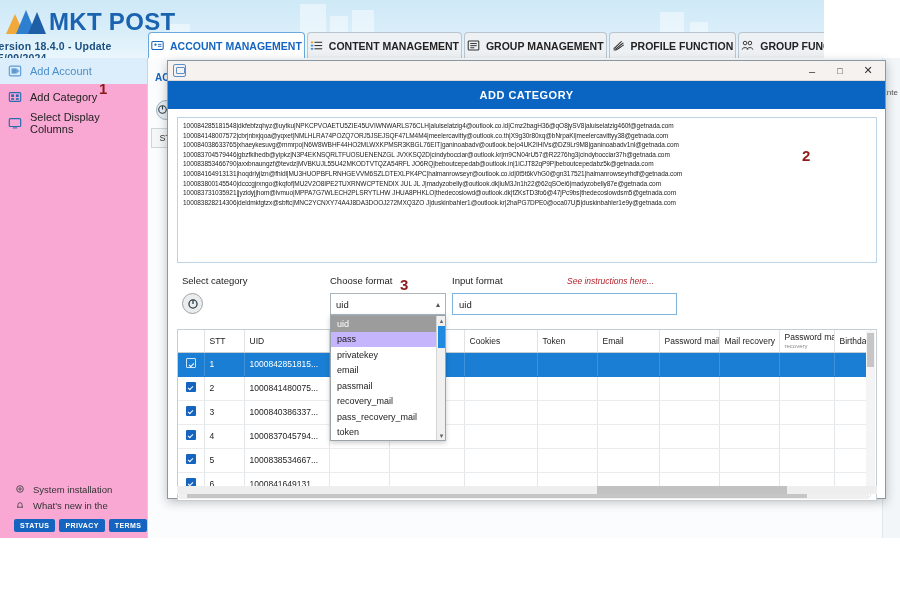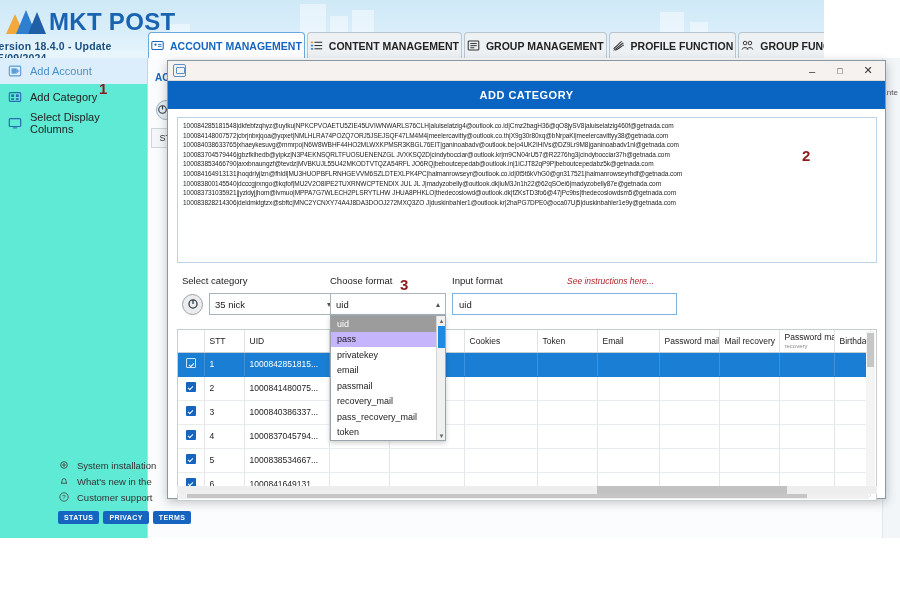--- a/index.html
+++ b/index.html
@@ -41,31 +41,31 @@
     border-radius:4px 4px 0 0; margin-right:2px; white-space:nowrap;
   }
   .tab.active { background:#ffffff; color:#1565c0; border-color:#6aa9dd; }
   .tab .ic { width:13px; height:13px; display:inline-block; color:#333; }
   .tab.active .ic { color:#1565c0; }
   .tab svg { display:block; }
 
   
   .sidebar {
     position:absolute; left:0; top:58px; width:148px; height:480px;
-    background:#5eead4; border-right:1px solid #c9d4db;
+    background:#f9a8d4; border-right:1px solid #c9d4db;
   }
   .side-item {
     display:flex; align-items:center; gap:8px; height:26px;
     padding:0 8px; font-size:11px; color:#222;
   }
   .side-item.sel { background:#dceefb; color:#4b8fc9; }
   .side-item .ic { width:14px; height:14px; color:#2b6cb0; flex:none;}
   .side-item.sel .ic { color:#5d9bd3; }
 
-  .side-bottom { position:absolute; left:0; bottom:14px; width:175px;margin-left:44px; }
+  .side-bottom { position:absolute; left:0; bottom:6px; width:175px; }
   .sb-row { display:flex; align-items:center; gap:7px; padding:2px 14px; font-size:9.5px; color:#333;}
   .sb-row .ic { width:12px; height:12px; color:#444; flex:none;}
   .pills { display:flex; gap:4px; padding:6px 14px 0 14px;}
   .pill { background:#1565c0; color:#fff; font-size:7px; font-weight:bold; padding:3px 6px; border-radius:2px; letter-spacing:.4px;}
 
   
   .appbg { position:absolute; left:148px; top:58px; width:752px; height:480px; background:#fbfcfd; }
   .panel-label { position:absolute; left:155px; top:72px; font-size:10px; font-weight:bold; color:#1565c0;}
   .bg-round { position:absolute; left:156px; top:100px; width:20px; height:20px; border-radius:50%; background:#e8eef3; border:1px solid #9fb3c0;}
   .bg-stt { position:absolute; left:151px; top:128px; width:34px; height:20px; background:#f4f6f8; border:1px solid #ccd6dd; font-size:9px; color:#333; display:flex; align-items:center; justify-content:center;}
@@ -331,27 +331,20 @@
               <circle cx="8" cy="8" r="1.6" fill="none" stroke="currentColor" stroke-width="1.2"></circle>
             </svg></span>
         <span>System installation</span>
       </div>
       <div class="sb-row">
         <span class="ic"><svg viewBox="0 0 16 16" width="12" height="12">
               <path d="M4 11h8c-1 0-1.3-.6-1.3-1.5V7.6a2.7 2.7 0 0 0-5.4 0v1.9C5.3 10.4 5 11 4 11z" fill="none" stroke="currentColor" stroke-width="1.1"></path>
             </svg></span>
         <span>What's new in the</span>
       </div>
-      <div class="sb-row">
-        <span class="ic"><svg viewBox="0 0 16 16" width="12" height="12">
-              <circle cx="8" cy="8" r="5.6" fill="none" stroke="currentColor" stroke-width="1.1"></circle>
-              <text x="8" y="11" font-size="8" text-anchor="middle" fill="currentColor">?</text>
-            </svg></span>
-        <span>Customer support</span>
-      </div>
       <div class="pills">
         <span class="pill">STATUS</span>
         <span class="pill">PRIVACY</span>
         <span class="pill">TERMS</span>
       </div>
     </div>
   </div>
 
   <div class="dialog">
     <div class="dlg-chrome">
@@ -383,24 +376,20 @@
         <div class="fld-label c-fmt">Choose format</div>
         <div class="fld-label c-inp">Input format</div>
         <div class="instr">See instructions here...</div>
 
         <div class="selrow">
           <div class="circ-btn">
             <svg viewBox="0 0 16 16" width="12" height="12">
                 <circle cx="8" cy="8" r="5.4" fill="none" stroke="#2b3d49" stroke-width="1.7"></circle>
                 <path d="M8 2.6 L8 8" stroke="#2b3d49" stroke-width="1.7"></path>
               </svg>
-          </div>
-          <div class="combo cat">
-            <span>35 nick</span>
-            <span class="caret">▾</span>
           </div>
         </div>
 
         <div class="combo fmt">
           <span>uid</span>
           <span class="caret">▴</span>
         </div>
 
         <div class="inp">
           <span>uid</span>

